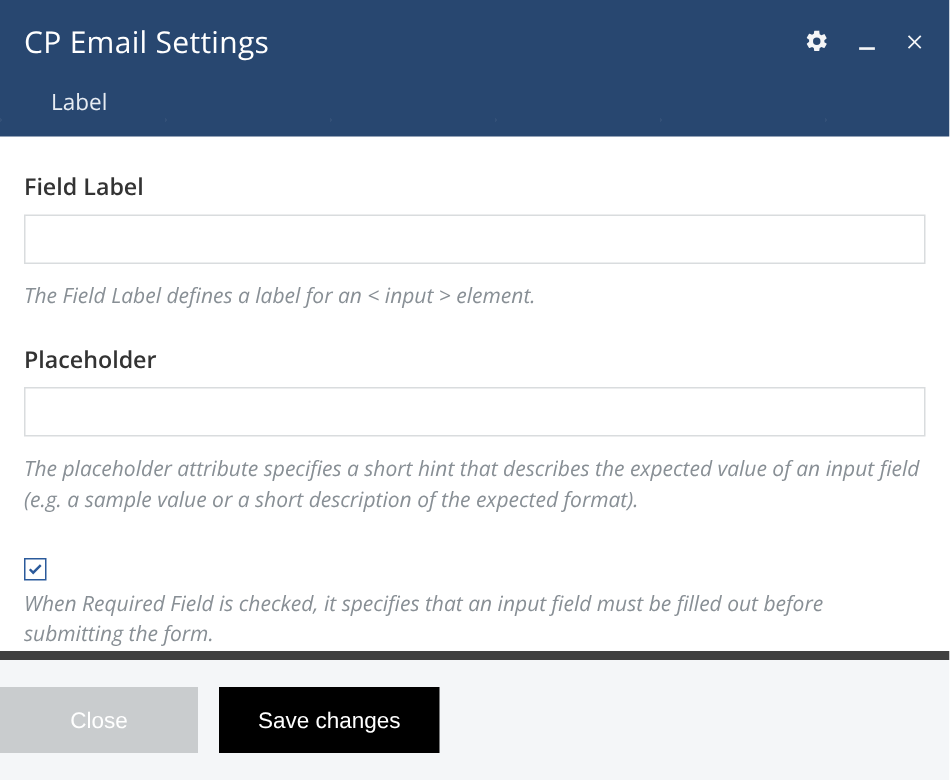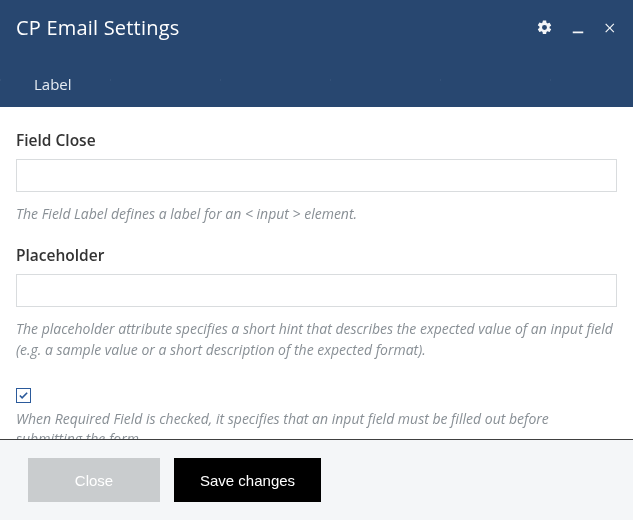--- a/index.html
+++ b/index.html
@@ -8,21 +8,21 @@
   .header {
     background: #284770;
     background-image:
       linear-gradient(135deg, rgba(255,255,255,0.05) 1px, transparent 1px),
       linear-gradient(45deg, rgba(255,255,255,0.05) 1px, transparent 1px);
     background-size: 110px 110px;
     background-position: 0 -30px;
     color: #fff;
     padding: 0 16px;
     position: relative;
-    height: 107px;
+    height: 91px;
   }
   .header-top { display: flex; align-items: center; justify-content: space-between; height: 55px; }
   .title { font-size: 20px; font-weight: 400; letter-spacing: .2px; }
   .header-icons { display: flex; align-items: center; gap: 18px; }
   .header-icons svg { fill: #fff; opacity: .95; }
   .icon-btn { cursor: pointer; display: inline-flex; align-items: center; justify-content: center; }
 
   .tabs { position: absolute; bottom: 0; left: 16px; display: flex; }
   .tab {
     padding: 12px 18px 13px;
@@ -55,22 +55,22 @@
     display: inline-flex; align-items: center; justify-content: center;
     cursor: pointer;
   }
   .checkbox svg { display: block; }
   .checkbox-label { font-size: 15px; color: #333; }
 
   .footer {
     position: absolute;
     bottom: 0; left: 0; right: 0;
     background: #f4f6f8;
-    border-top: 1px solid #404040;
-    padding: 18px 28px;
+    border-top: 6px solid #404040;
+    padding: 18px 0;
     display: flex;
     gap: 14px;
     width: 633px;
   }
   .btn {
     height: 44px;
     padding: 0 26px;
     font-size: 15px;
     border: none;
     cursor: pointer;
@@ -107,21 +107,21 @@
       </div>
     </div>
     <div class="tabs">
       <div class="tab">Label</div>
     </div>
   </div>
 
   <div class="content">
 
     <div class="field-group">
-      <label class="field-label">Field Close</label>
+      <label class="field-label">Field Label</label>
       <input type="text" class="text-input" value="" style="">
       <div class="help">The Field Label defines a label for an &lt; input &gt; element.</div>
     </div>
 
     <div class="field-group">
       <label class="field-label">Placeholder</label>
       <input type="text" class="text-input" value="" style="">
       <div class="help">The placeholder attribute specifies a short hint that describes the expected value of an input field (e.g. a sample value or a short description of the expected format).</div>
     </div>
 

